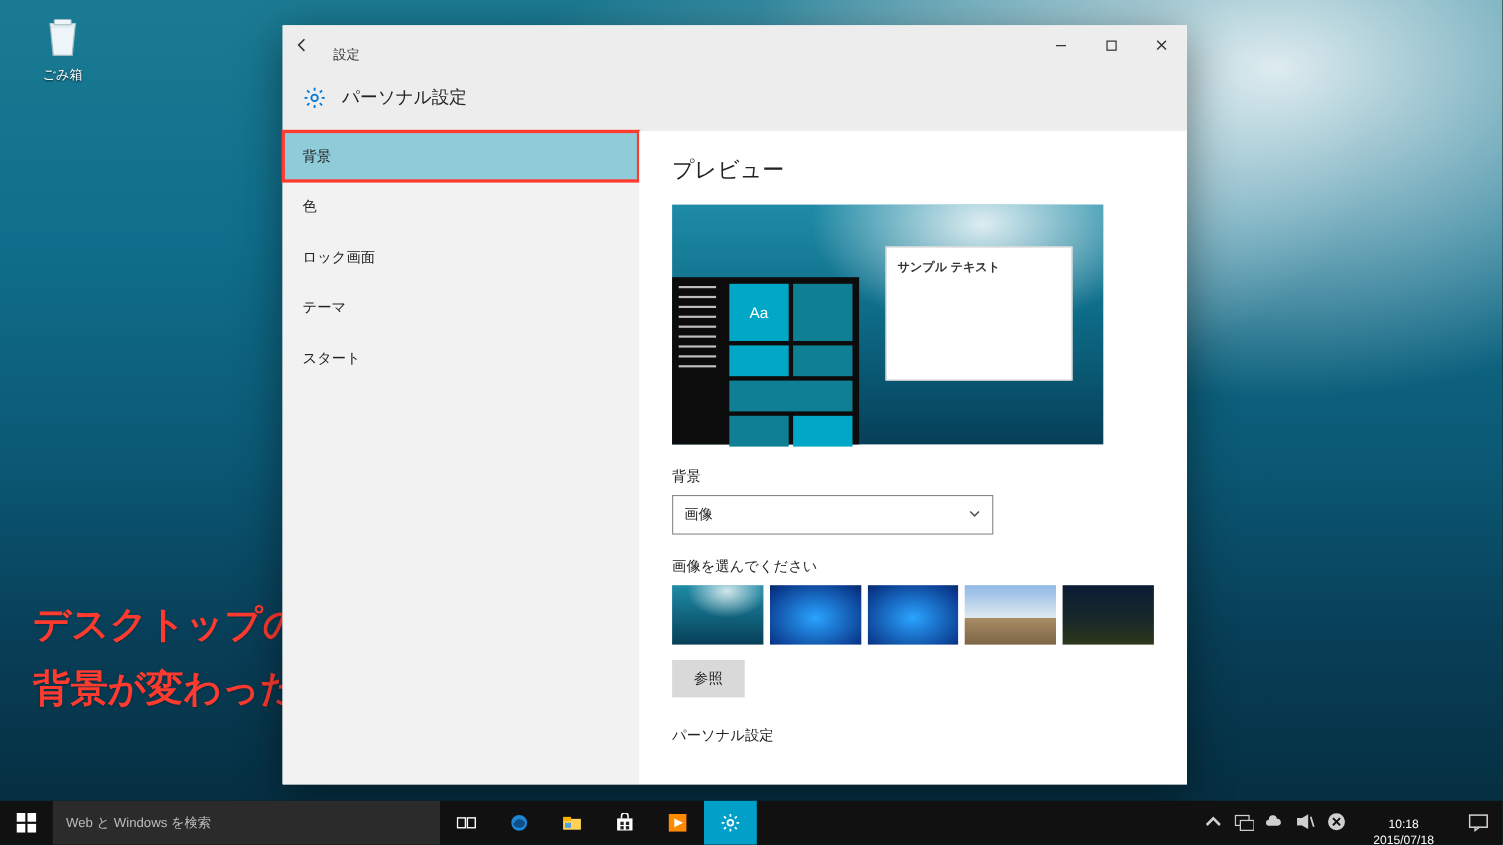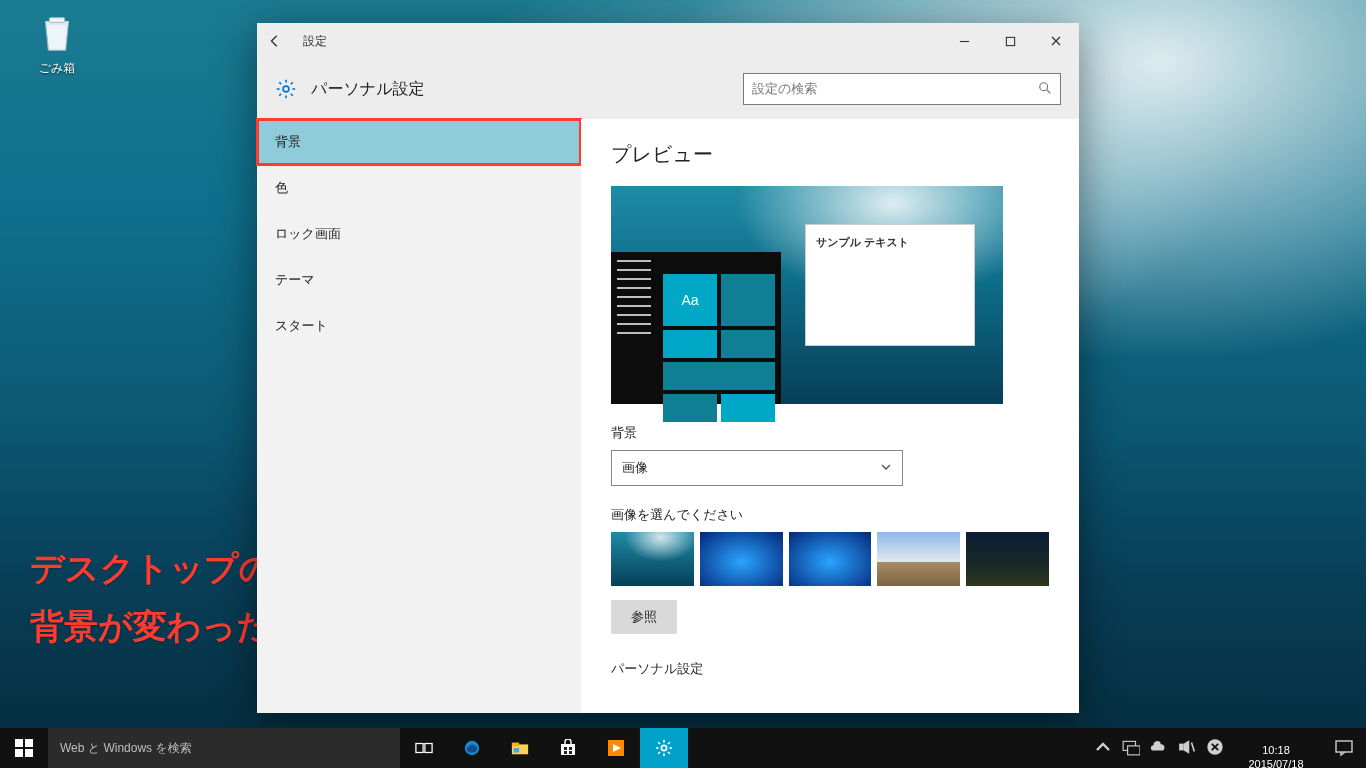--- a/index.html
+++ b/index.html
@@ -23,21 +23,21 @@
   .tb-icons{display:flex;align-items:center;}
   .tb-btn{width:48px;height:40px;display:flex;align-items:center;justify-content:center;}
   .tb-btn.active{background:#00a0c8;}
   .tb-spacer{flex:1;}
   .tray{display:flex;align-items:center;gap:10px;padding:0 6px;color:#cfcfcf;}
   .clock{width:80px;text-align:center;line-height:1.25;font-size:11px;padding:16px 6px;}
   .notif{width:44px;display:flex;align-items:center;justify-content:center;}
   .tb-btn svg, .tray svg, .notif svg{width:18px;height:18px;}
   
   .win{position:absolute;left:257px;top:23px;width:822px;height:690px;background:#fff;box-shadow:0 10px 40px rgba(0,0,0,.45);display:flex;flex-direction:column;}
-  .titlebar{height:36px;background:#ededed;display:flex;align-items:center;position:relative;}
+  .titlebar{height:36px;background:#ededed;display:flex;align-items:flex-end;position:relative;}
   .tb-back{width:36px;height:36px;display:flex;align-items:center;justify-content:center;color:#333;}
   .tb-title{font-size:12px;color:#333;margin-left:10px;}
   .tb-ctrls{position:absolute;right:0;top:0;height:36px;display:flex;}
   .tb-ctrl{width:46px;height:36px;display:flex;align-items:center;justify-content:center;color:#333;}
   .subheader{height:60px;background:#ededed;display:flex;align-items:center;padding:0 18px;gap:14px;}
   .gear{width:22px;height:22px;color:#0078d7;display:flex;align-items:center;justify-content:center;}
   .sub-title{font-size:16px;color:#222;flex:0 0 auto;}
   .sub-spacer{flex:1;}
   .search-box{width:300px;height:30px;border:1px solid #7a7a7a;background:#fff;display:flex;align-items:center;padding:0 8px;color:#767676;font-size:13px;justify-content:space-between;}
   .body{flex:1;display:flex;background:#f2f2f2;min-height:0;}
@@ -48,21 +48,21 @@
   .content{flex:1;background:#fff;padding:22px 30px 8px 30px;overflow:hidden;color:#222;}
   .h1{font-size:20px;margin:0 0 18px 0;font-weight:400;}
   .preview{width:392px;height:218px;position:relative;
     background:
       radial-gradient(260px 160px at 72% 8%, rgba(255,255,255,.85), rgba(255,255,255,0) 60%),
       linear-gradient(180deg,#1f8ba6 0%, #0d6c88 45%, #063f58 100%);
   }
   .pv-start{position:absolute;left:0;bottom:0;width:170px;height:152px;background:#0c0c0c;display:flex;}
   .pv-left{width:48px;padding:8px 6px;display:flex;flex-direction:column;gap:7px;}
   .pv-line{height:2px;background:#bfbfbf;width:34px;}
-  .pv-tiles{flex:1;display:grid;grid-template-columns:54px 54px;grid-template-rows:52px 28px 28px 28px;gap:4px;padding:22px 6px 6px 0;}
+  .pv-tiles{flex:1;display:grid;grid-template-columns:54px 54px;grid-template-rows:52px 28px 28px 28px;gap:4px;padding:6px 6px 6px 0;}
   .tile{background:#00a7c7;}
   .tile.big{grid-column:1;grid-row:1;display:flex;align-items:center;justify-content:center;color:#fff;font-size:14px;}
   .tile.big2{grid-column:2;grid-row:1;background:#0f7f95;}
   .tile.r2a{grid-column:1;grid-row:2;}
   .tile.r2b{grid-column:2;grid-row:2;background:#0f7f95;}
   .tile.r3{grid-column:1 / span 2;grid-row:3;background:#0f7f95;}
   .tile.r4a{grid-column:1;grid-row:4;background:#0f7f95;}
   .tile.r4b{grid-column:2;grid-row:4;}
   .pv-textwin{position:absolute;right:28px;top:38px;width:170px;height:122px;background:#fff;border:1px solid #ccc;padding:10px 10px;font-size:11px;color:#333;box-sizing:border-box;font-weight:bold;}
   .label{font-size:13px;margin:20px 0 8px 0;}
@@ -137,27 +137,20 @@
               <line x1="19" y1="12" x2="22" y2="12"></line>
               <line x1="4.6" y1="4.6" x2="6.8" y2="6.8"></line>
               <line x1="17.2" y1="17.2" x2="19.4" y2="19.4"></line>
               <line x1="19.4" y1="4.6" x2="17.2" y2="6.8"></line>
               <line x1="6.8" y1="17.2" x2="4.6" y2="19.4"></line>
             </g>
           </svg>
       </div>
       <div class="sub-title">パーソナル設定</div>
       <div class="sub-spacer"></div>
-      <div class="search-box">
-        <span>設定の検索</span>
-        <span><svg viewBox="0 0 16 16" width="14" height="14">
-              <circle cx="6.5" cy="6.5" r="4.5" stroke="#767676" stroke-width="1.3" fill="none"></circle>
-              <line x1="10" y1="10" x2="14" y2="14" stroke="#767676" stroke-width="1.3"></line>
-            </svg></span>
-      </div>
     </div>
 
     <div class="body">
       <div class="nav">
         <div class="nav-item selected highlighted">
             <span>背景</span>
           </div>
         <div class="nav-item">
             <span>色</span>
           </div>

